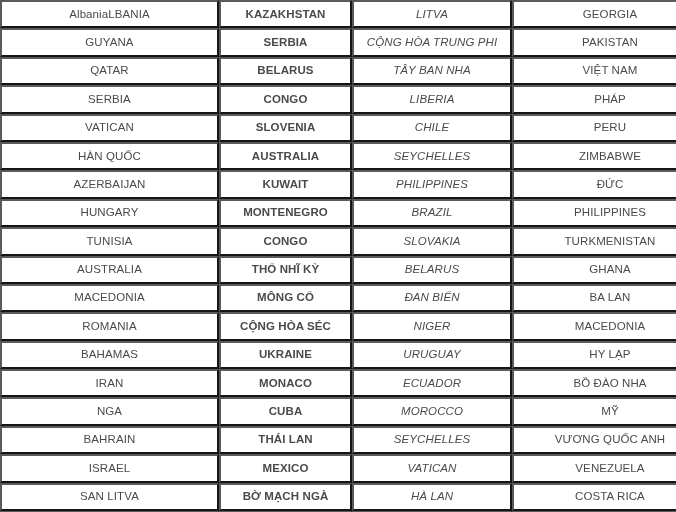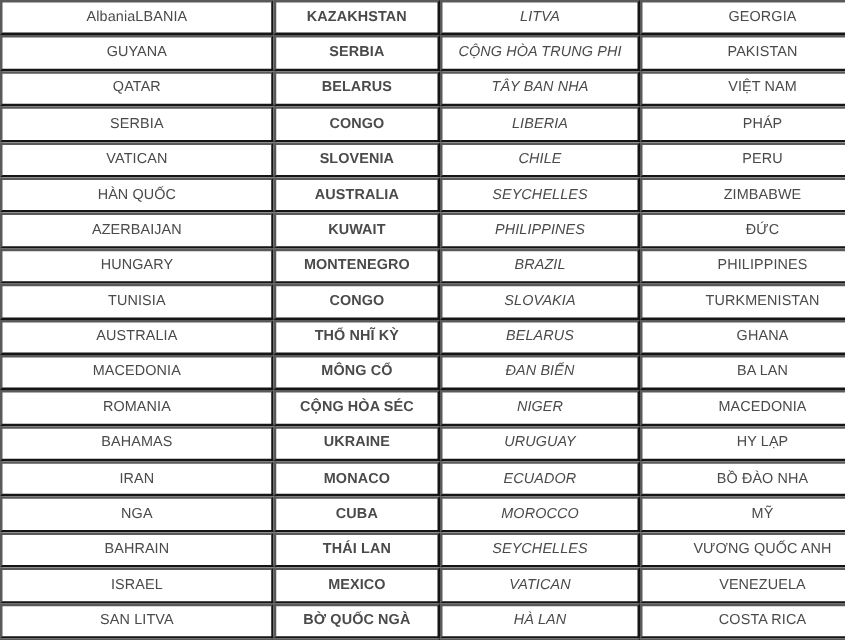--- a/index.html
+++ b/index.html
@@ -146,21 +146,21 @@
         <td class="c3">VƯƠNG QUỐC ANH</td>
       </tr>
       <tr>
         <td class="c0">ISRAEL</td>
         <td class="c1">MEXICO</td>
         <td class="c2">VATICAN</td>
         <td class="c3">VENEZUELA</td>
       </tr>
       <tr>
         <td class="c0">SAN LITVA</td>
-        <td class="c1">BỜ QUỐC NGÀ</td>
+        <td class="c1">BỜ MẠCH NGÀ</td>
         <td class="c2">HÀ LAN</td>
         <td class="c3">COSTA RICA</td>
       </tr>
       <tr>
         <td class="c0">BOSNIA VÀ HERZEGOVINA</td>
         <td class="c1">TAJIKISTAN</td>
         <td class="c2">NAM PHI</td>
         <td class="c3">BỈ</td>
       </tr>
     </tbody>

